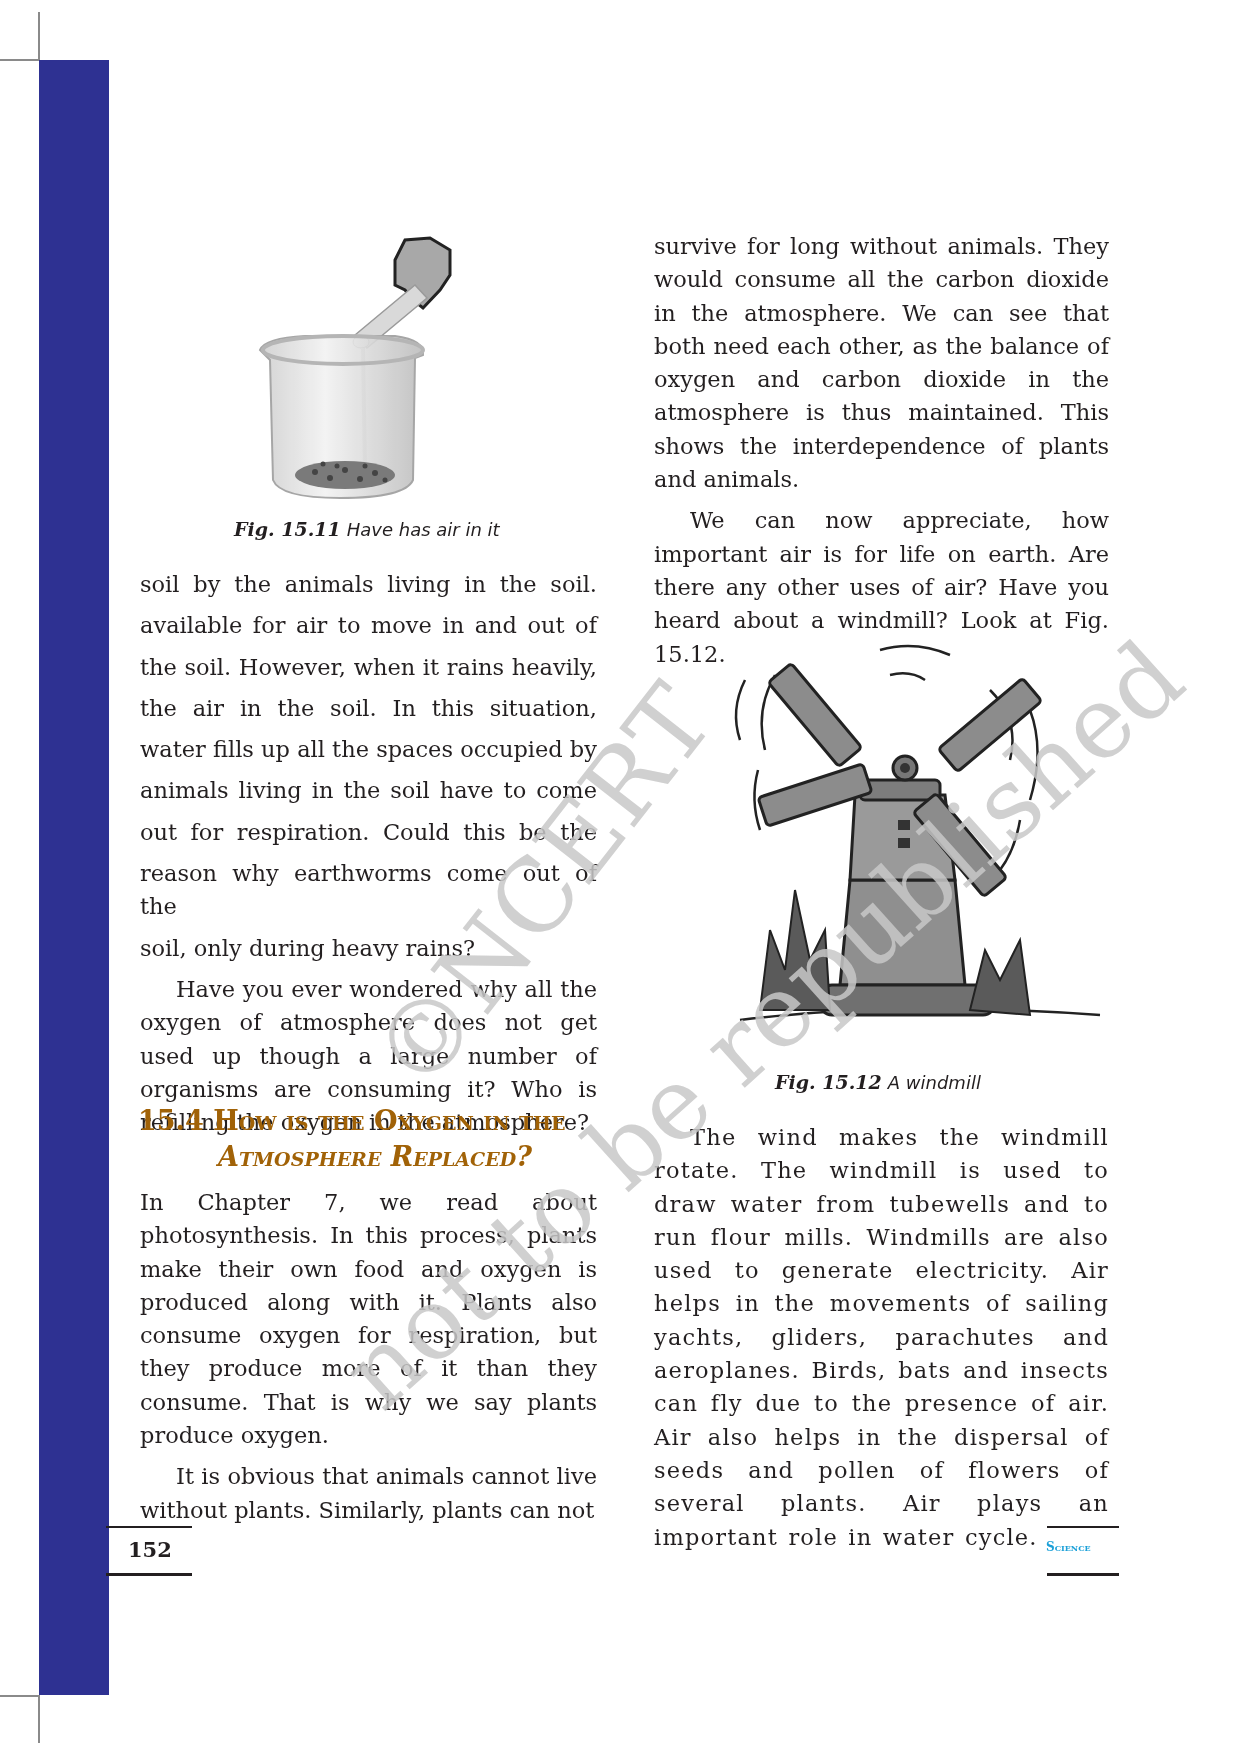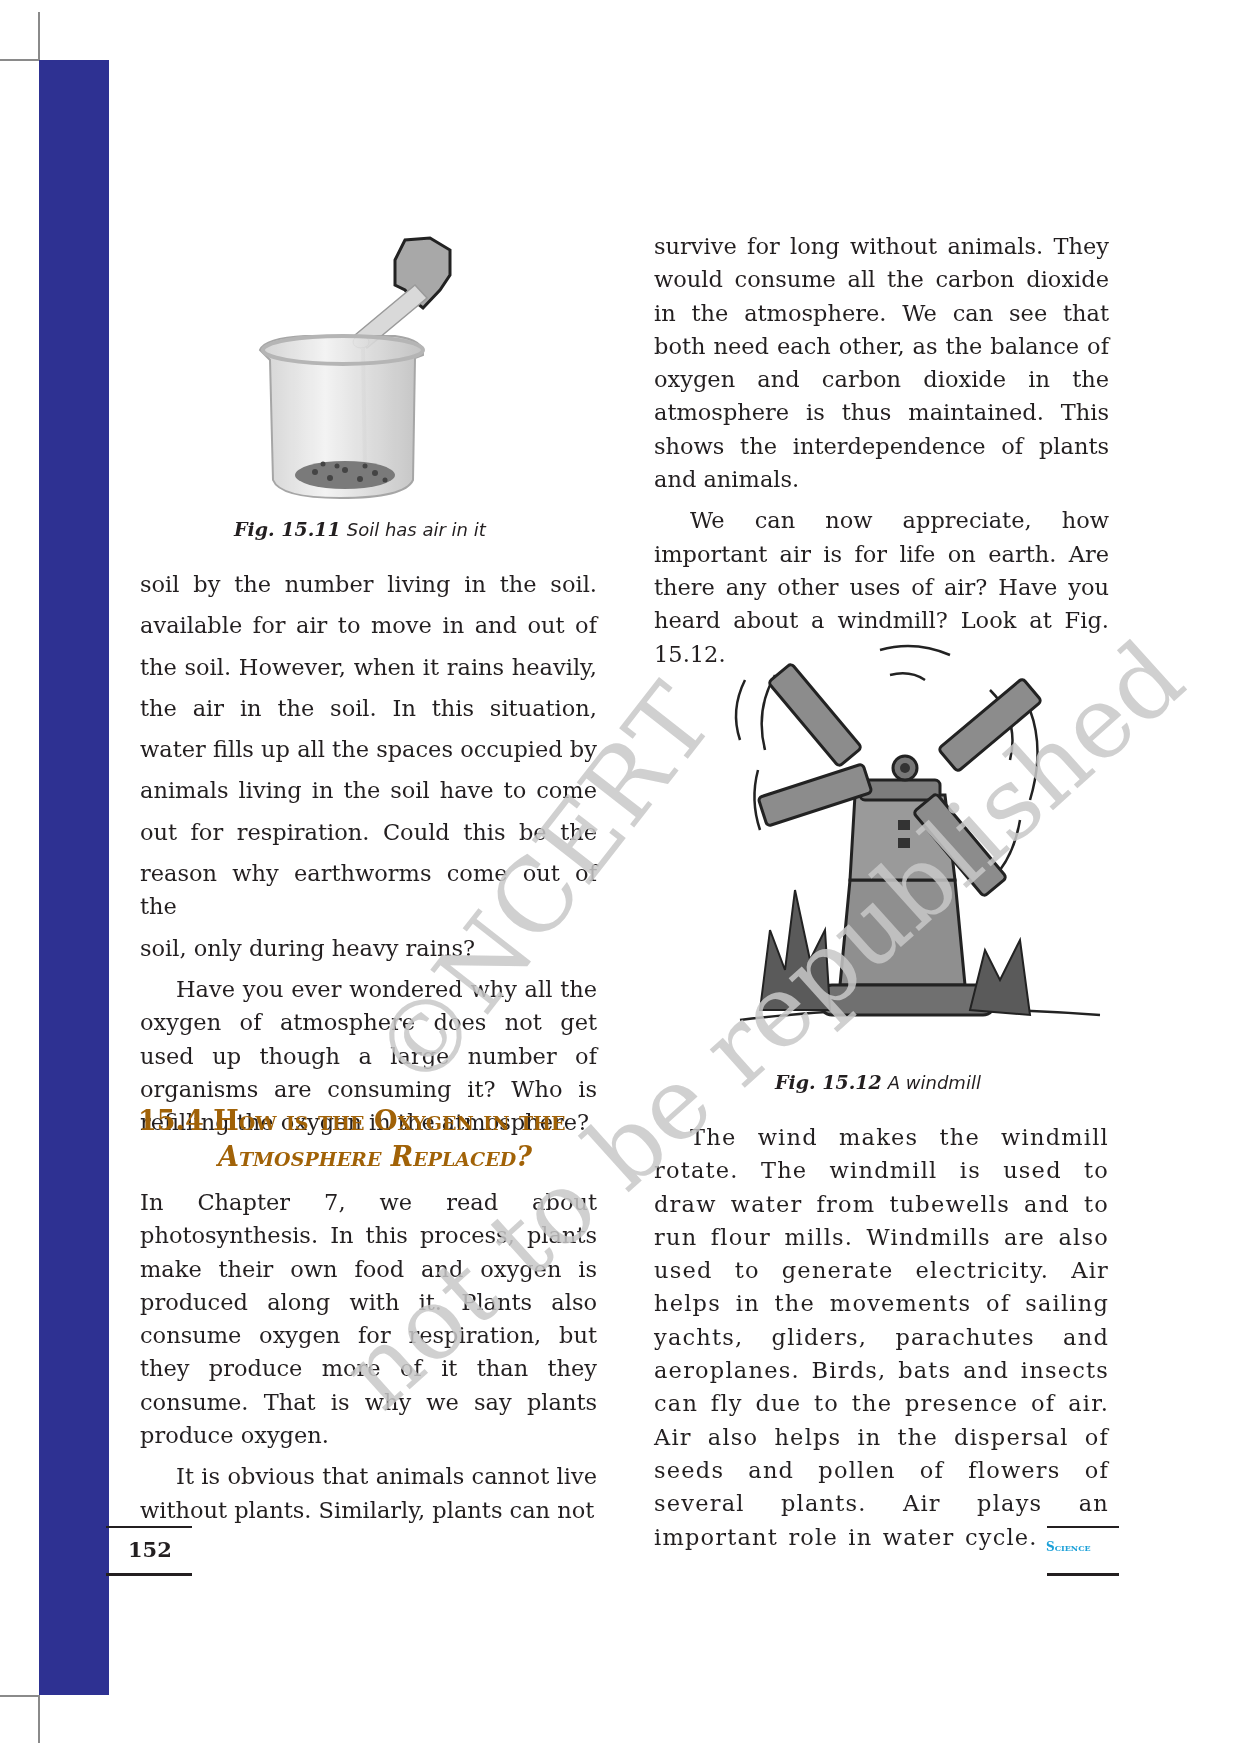--- a/index.html
+++ b/index.html
@@ -72,25 +72,25 @@
         <circle cx="130" cy="243" r="3"></circle>
         <circle cx="92" cy="236" r="2.5"></circle>
       <circle cx="120" cy="236" r="2.5"></circle>
         <circle cx="78" cy="234" r="2.5"></circle>
         <circle cx="140" cy="250" r="2.5"></circle>
     </g>
   </svg>
 </div>
 <div class="caption" style="left:234px; top:518px;">
   <span class="fig-num">Fig. 15.11</span>
-  <span class="fig-text">Soil has air in it</span>
+  <span class="fig-text">Have has air in it</span>
 </div>
 
 <div class="col left-col" style="top:560px;">
-  <p class="jl">soil by the number living in the soil.</p>
+  <p class="jl">soil by the animals living in the soil.</p>
   <p class="jl">available for air to move in and out of</p>
   <p class="jl">the soil. However, when it rains heavily,</p>
   <p class="jl">the air in the soil. In this situation,</p>
   <p class="jl">water fills up all the spaces occupied by</p>
   <p class="jl">animals living in the soil have to come</p>
   <p class="jl">out for respiration. Could this be the</p>
   <p class="jl">reason why earthworms come out of the</p>
   <p>soil, only during heavy rains?</p>
   <p class="indent">Have you ever wondered why all the oxygen of atmosphere does not get used up though a large number of organisms are consuming it? Who is refilling the oxygen in the atmosphere?</p>
 </div>

